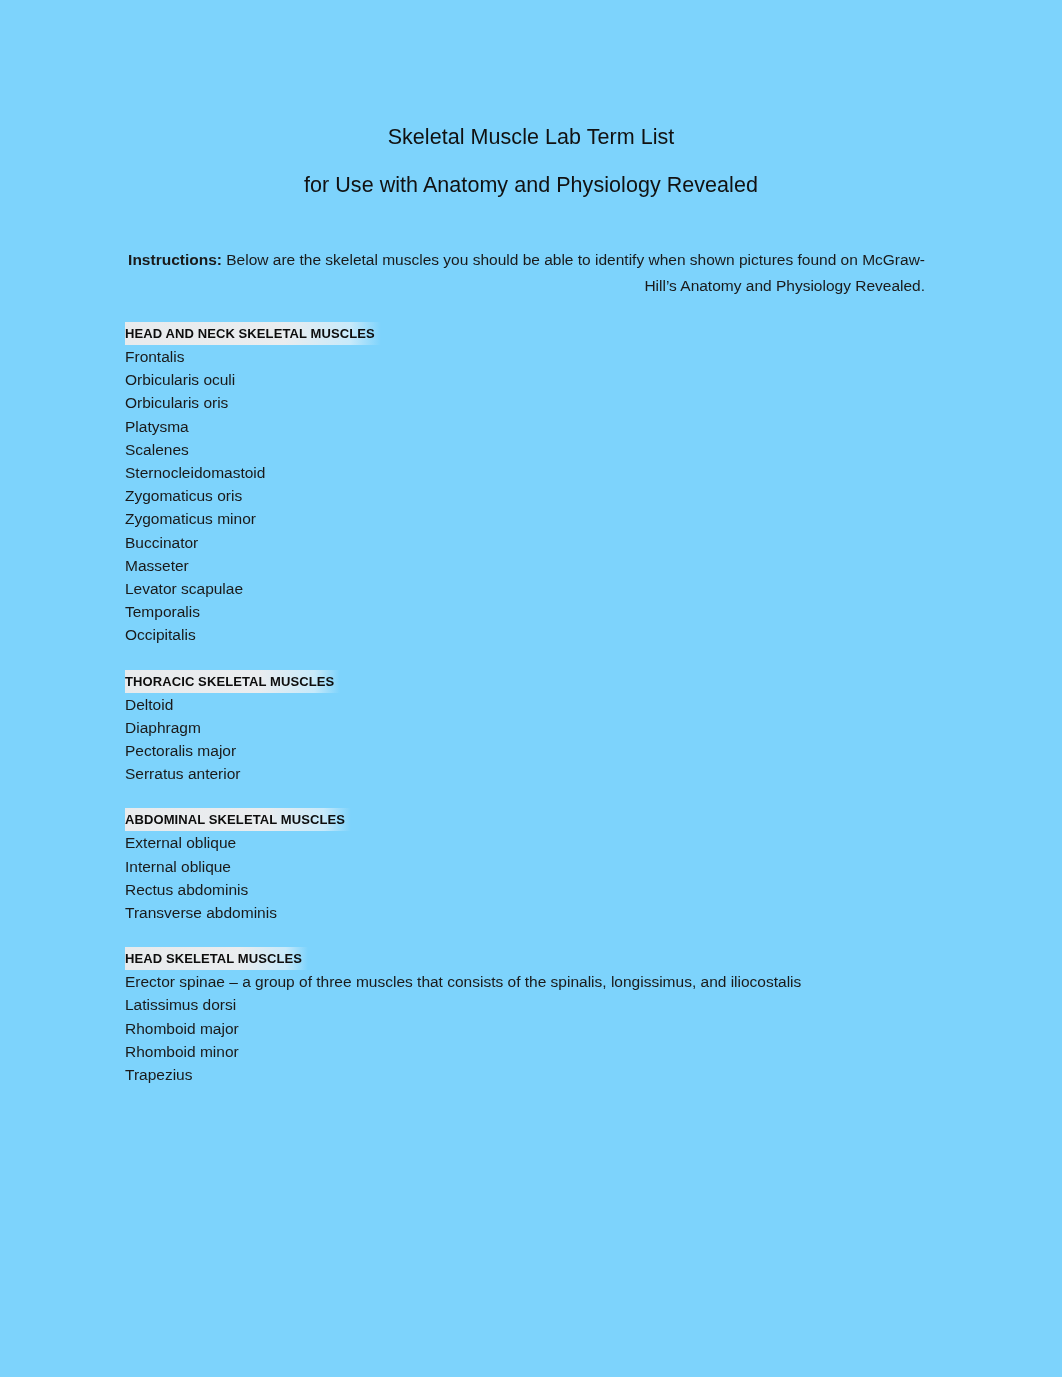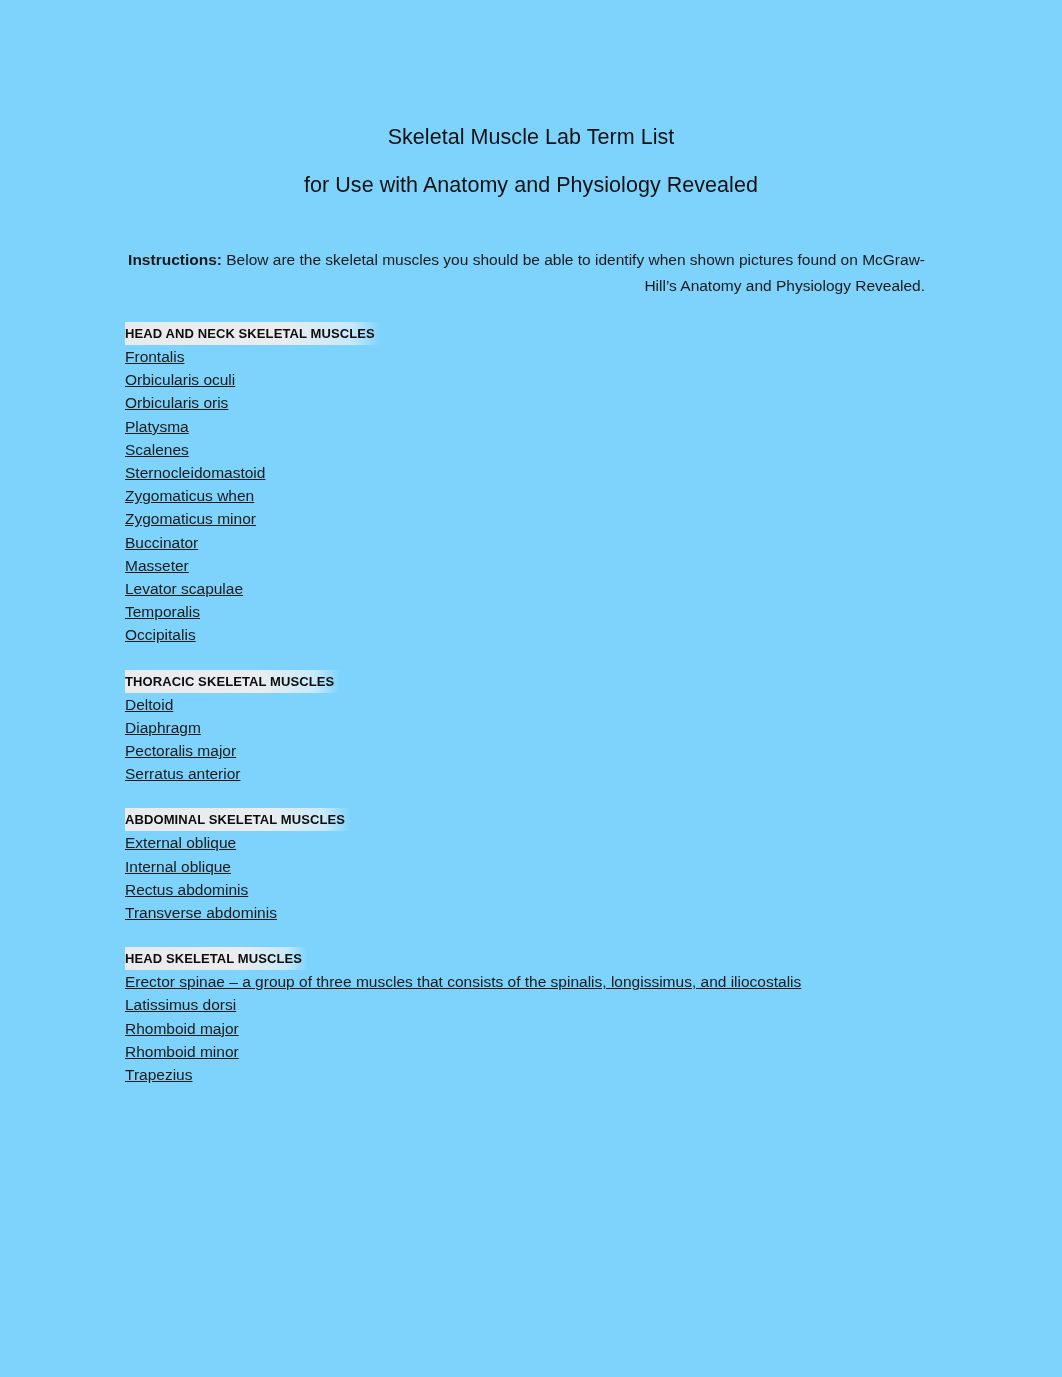--- a/index.html
+++ b/index.html
@@ -67,21 +67,20 @@
     background: linear-gradient(to right,
                 rgba(238,236,236,0.95) 0%,
                 rgba(240,238,238,0.95) 62%,
                 rgba(250,249,249,0.6) 88%,
                 rgba(255,255,255,0) 100%);
   }
   .term-list {
     list-style: none;
     margin: 0;
     padding: 0;
-    text-decoration: underline;
   }
   .term-item {
     font-size: 15.5px;
     line-height: 23.2px;
     color: #1a1a1a;
     white-space: nowrap;
   }
   .term-item.wrapable {
     white-space: normal;
   }
@@ -101,21 +100,21 @@
     <p class="instructions"><span class="lead">Instructions:</span><span> Below are the skeletal muscles you should be able to identify when shown pictures found on McGraw-Hill’s Anatomy and Physiology Revealed.</span></p>
 
     <div class="sections-container">
         <div class="section"><div class="section-heading">HEAD AND NECK SKELETAL MUSCLES</div><ul class="term-list">
             <li class="term-item">Frontalis</li>
             <li class="term-item">Orbicularis oculi</li>
             <li class="term-item">Orbicularis oris</li>
             <li class="term-item">Platysma</li>
             <li class="term-item">Scalenes</li>
             <li class="term-item">Sternocleidomastoid</li>
-            <li class="term-item">Zygomaticus when</li>
+            <li class="term-item">Zygomaticus oris</li>
             <li class="term-item">Zygomaticus minor</li>
             <li class="term-item">Buccinator</li>
             <li class="term-item">Masseter</li>
             <li class="term-item">Levator scapulae</li>
             <li class="term-item">Temporalis</li>
             <li class="term-item">Occipitalis</li>
           </ul></div>
         <div class="section"><div class="section-heading">THORACIC SKELETAL MUSCLES</div><ul class="term-list">
             <li class="term-item">Deltoid</li>
             <li class="term-item">Diaphragm</li>

